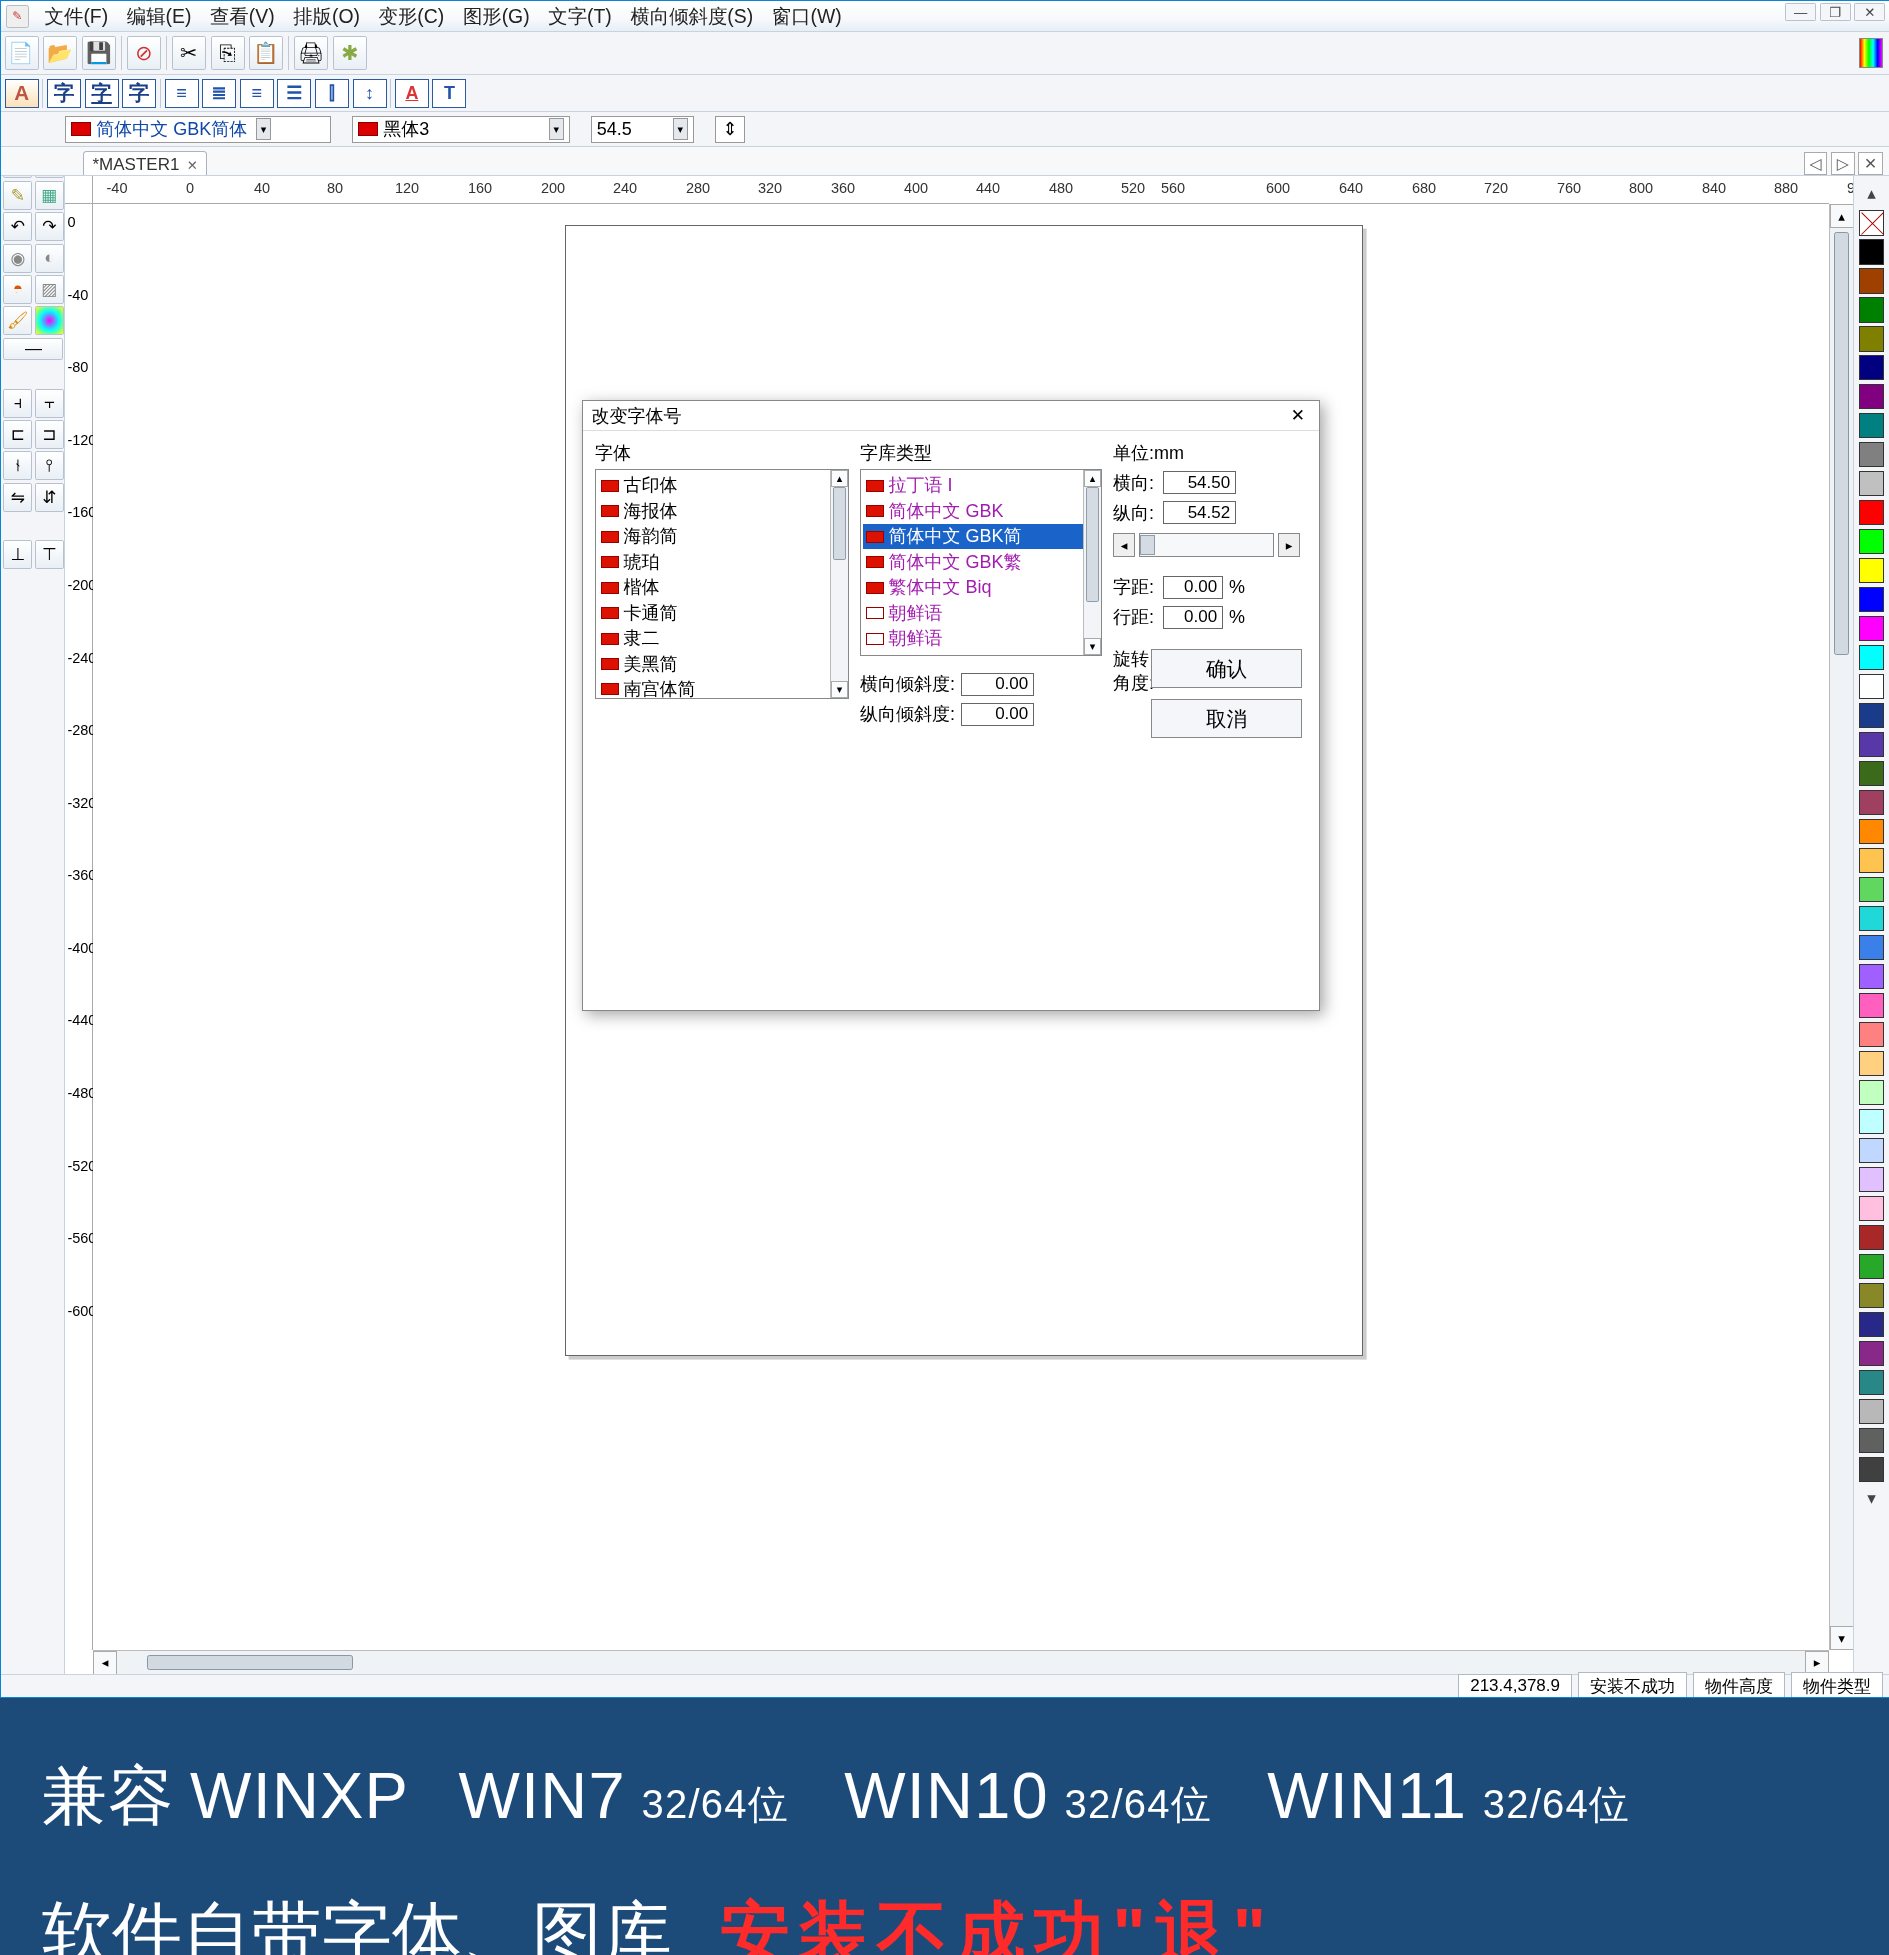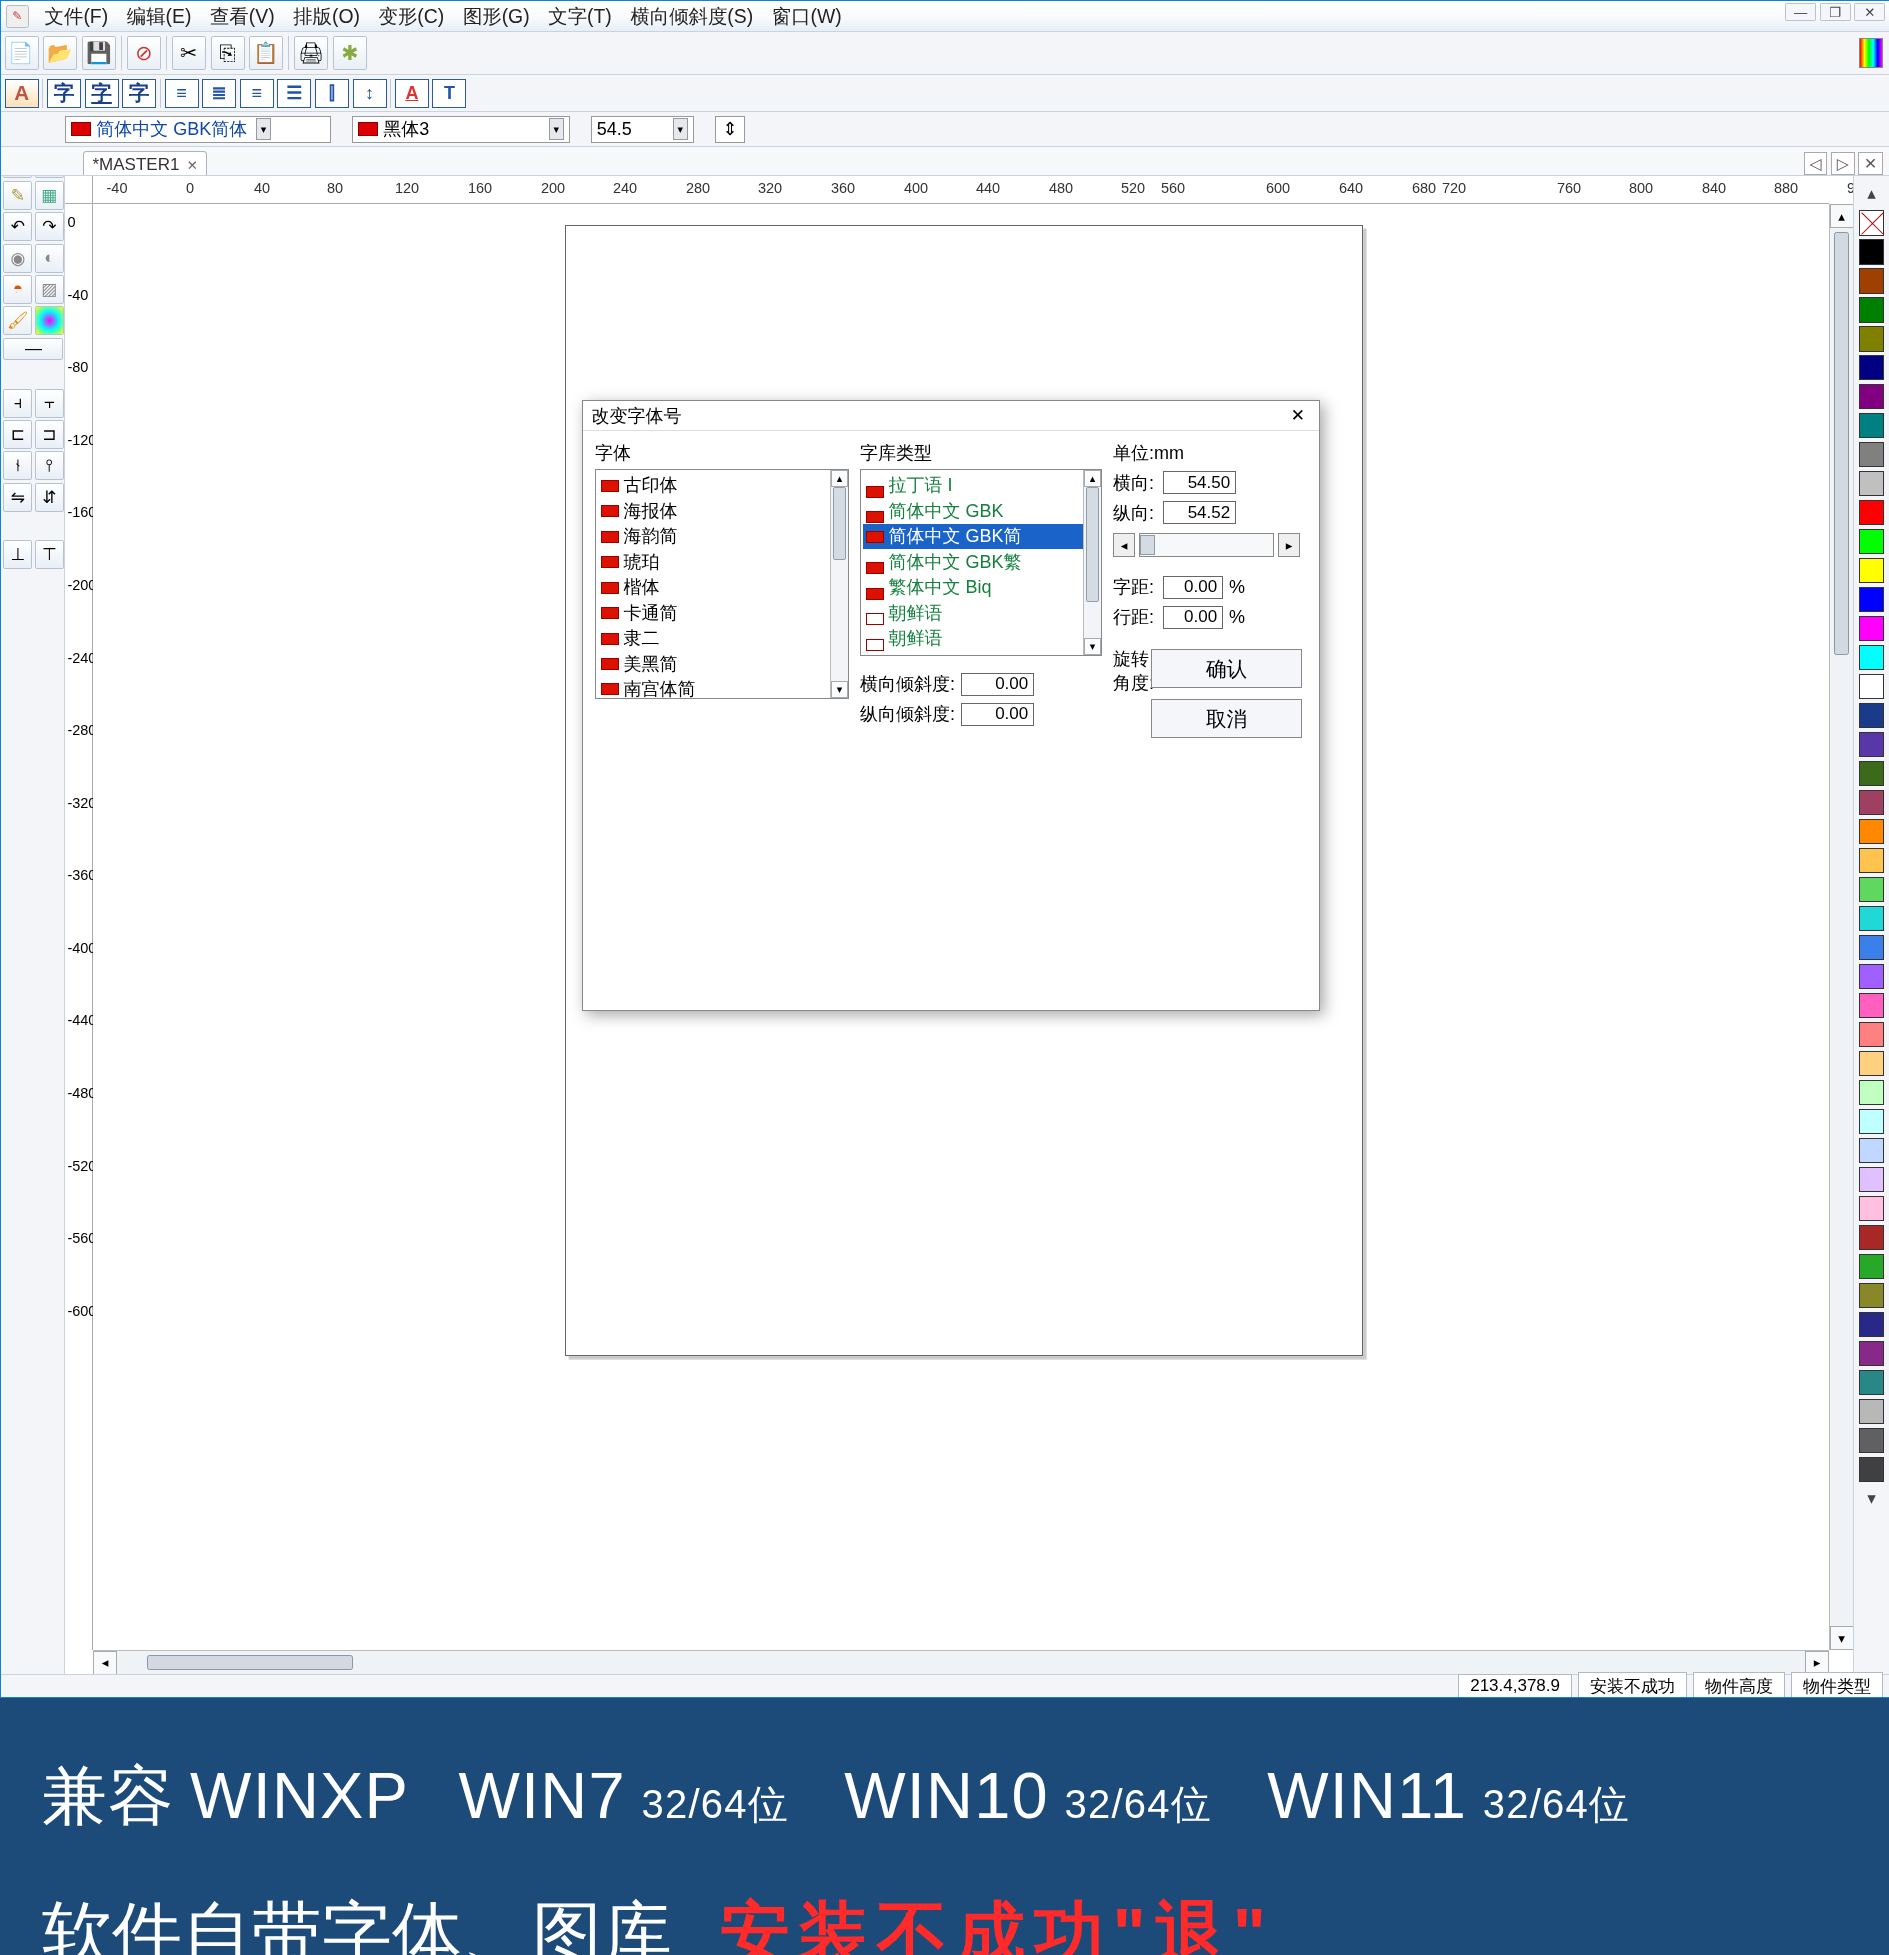--- a/index.html
+++ b/index.html
@@ -63,21 +63,21 @@
 .dialog .dtitle{height:30px;padding:4.8px 8.5px;font-size:18px;display:flex;justify-content:space-between;align-items:center;border-bottom:0.6px solid #ddd;}
 .dialog .dtitle .xbtn{width:25.4px;height:22px;display:flex;align-items:center;justify-content:center;font-size:17px;}
 .dbody{position:relative;padding:9.7px 12px;}
 .grp-label{font-size:18px;margin-bottom:4.8px;}
 .listbox{border:0.6px solid #888;background:#fff;height:230px;overflow:hidden;position:relative;}
 .listbox .items{padding:2.4px;font-size:18px;line-height:1.35;}
 .li{display:flex;align-items:center;gap:4.8px;padding:0.6px 2.4px;}
 .li .flag{width:18px;height:12px;background:#d10;border:0.6px solid #900;flex-shrink:0;}
 .li .flag.kr{background:#fff;}
 .li.selected{background:#1a63c8;color:#fff;}
-.li.blue{color:#15803d;align-items:flex-end;}
+.li.blue{color:#a21caf;}
 .listbox .sb{position:absolute;right:0;top:0;bottom:0;width:18px;background:#f2f4f7;border-left:0.6px solid #bbb;}
 .listbox .sb .sbtn{height:17px;border:0.6px solid #aaa;background:#fafcfe;font-size:11px;display:flex;align-items:center;justify-content:center;}
 .listbox .sb .sthumb{position:absolute;top:17px;left:1.8px;width:13.3px;height:73px;background:#d4dbe3;border:0.6px solid #8f9daa;border-radius:1.8px;}
 .cols{display:flex;gap:11px;}
 .col1{width:254px;}
 .col2{width:242px;}
 .col3{width:187px;}
 .row{display:flex;align-items:center;gap:6px;margin:6px 0;font-size:18px;}
 .numbox{border:0.6px solid #666;background:#fff;width:73px;height:23px;display:flex;align-items:center;justify-content:flex-end;padding:0 4.8px;font-size:17px;}
 .slider-row{display:flex;align-items:center;gap:3.6px;margin-top:8.5px;}
@@ -233,21 +233,21 @@
           <div class="lbl" style="left: 677px;">320</div>
           <div class="lbl" style="left: 750px;">360</div>
           <div class="lbl" style="left: 823px;">400</div>
           <div class="lbl" style="left: 895px;">440</div>
           <div class="lbl" style="left: 968px;">480</div>
           <div class="lbl" style="left: 1040px;">520</div>
           <div class="lbl" style="left: 1080px;">560</div>
           <div class="lbl" style="left: 1185px;">600</div>
           <div class="lbl" style="left: 1258px;">640</div>
           <div class="lbl" style="left: 1331px;">680</div>
-          <div class="lbl" style="left: 1361px;">720</div>
+          <div class="lbl" style="left: 1403px;">720</div>
           <div class="lbl" style="left: 1476px;">760</div>
           <div class="lbl" style="left: 1548px;">800</div>
           <div class="lbl" style="left: 1621px;">840</div>
           <div class="lbl" style="left: 1693px;">880</div>
           <div class="lbl" style="left: 1766px;">920</div>
         </div>
       <div class="vruler" id="vruler">
           <div class="lbl" style="top: 18px;">0</div>
           <div class="lbl" style="top: 91px;">-40</div>
           <div class="lbl" style="top: 163px;">-80</div>

